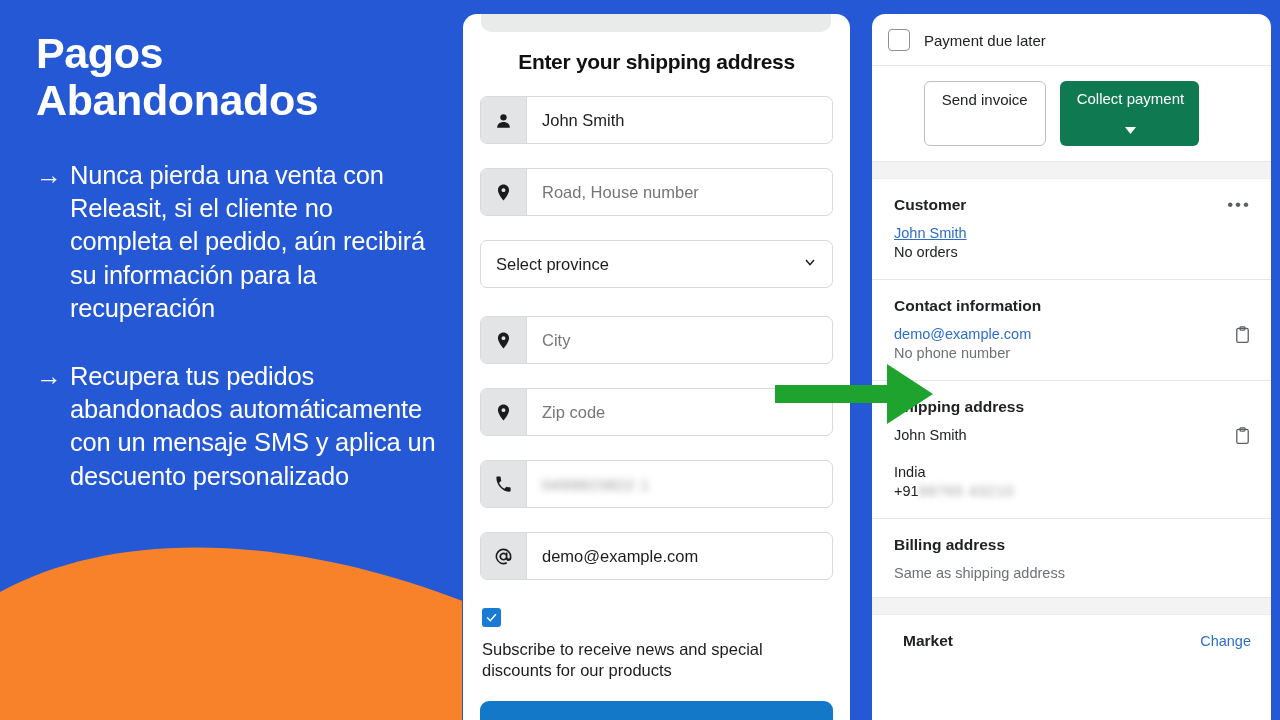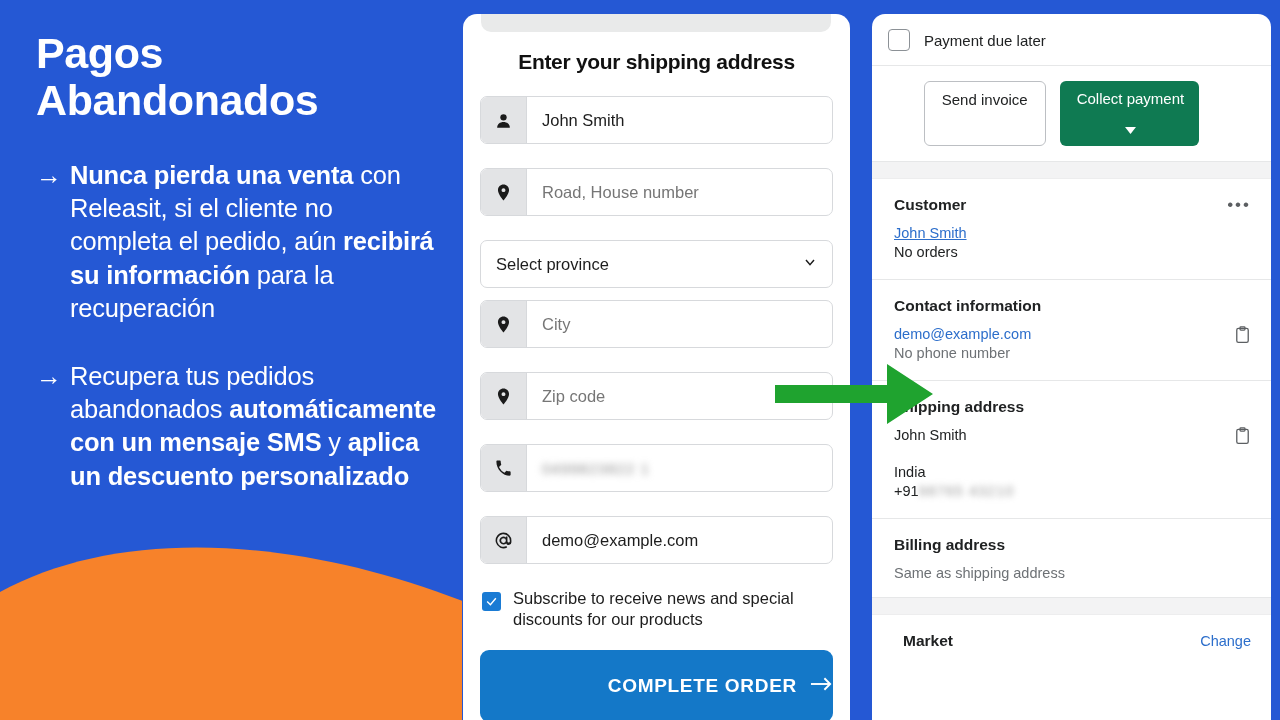--- a/index.html
+++ b/index.html
@@ -29,21 +29,21 @@
     display:flex; margin-top:34px; color:#fff;
   }
   .promo-arrow{
     flex:0 0 auto; width:34px; font-size:26px; line-height:1.28;
     color:#fff; font-weight:300;
   }
   .promo-text{
     font-size:25.5px; line-height:1.31; letter-spacing:-0.2px;
     font-weight:400; max-width:372px;
   }
-  .promo-text b{ font-weight:bold; }
+  .promo-text b{ font-weight:normal; }
 
   
   #checkout-card{
     position:absolute; left:463px; top:14px; width:387px; height:706px;
     background:#fff; border-radius:14px 14px 0 0; overflow:hidden;
   }
   #checkout-topstub{
     position:absolute; left:18px; top:-16px; width:350px; height:34px;
     background:#e9eaea; border-radius:10px;
   }
@@ -66,27 +66,27 @@
     flex:1; display:flex; align-items:center; padding-left:15px;
     font-size:16.5px; color:#1d1d1d;
   }
   .field-value.placeholder{ color:#767676; }
   .field-value.redacted{
     color:#8e8e8e; filter:blur(3.6px); letter-spacing:1px;
     font-size:15px; user-select:none;
   }
   #select-row{
     display:flex; align-items:center; justify-content:space-between;
-    height:48px; margin-bottom:12px; padding:0 14px 0 15px;
+    height:48px; margin-bottom:28px; padding:0 14px 0 15px;
     border:1px solid #d7d9dc; border-radius:7px; background:#fff;
     font-size:16.5px; color:#1d1d1d;
   }
   #select-row svg{ width:16px; height:16px; fill:none; stroke:#1b1b1b; stroke-width:2.2; }
   #subscribe-row{
-    display:flex; align-items:flex-start; gap:12px; margin:6px 0 20px 2px;
+    display:flex; align-items:flex-start; gap:12px; margin:6px 0 20px 2px;flex-direction:column;
   }
   #subscribe-box{
     flex:0 0 auto; width:19px; height:19px; margin-top:4px;
     background:#1a7bd4; border-radius:3px;
     display:flex; align-items:center; justify-content:center;
   }
   #subscribe-box svg{ width:13px; height:13px; fill:none; stroke:#fff; stroke-width:2.6; }
   #subscribe-label{ font-size:16.5px; line-height:1.28; color:#1d1d1d; max-width:312px; }
   #complete-order-button{
     display:flex; align-items:center; justify-content:flex-end; gap:13px;

